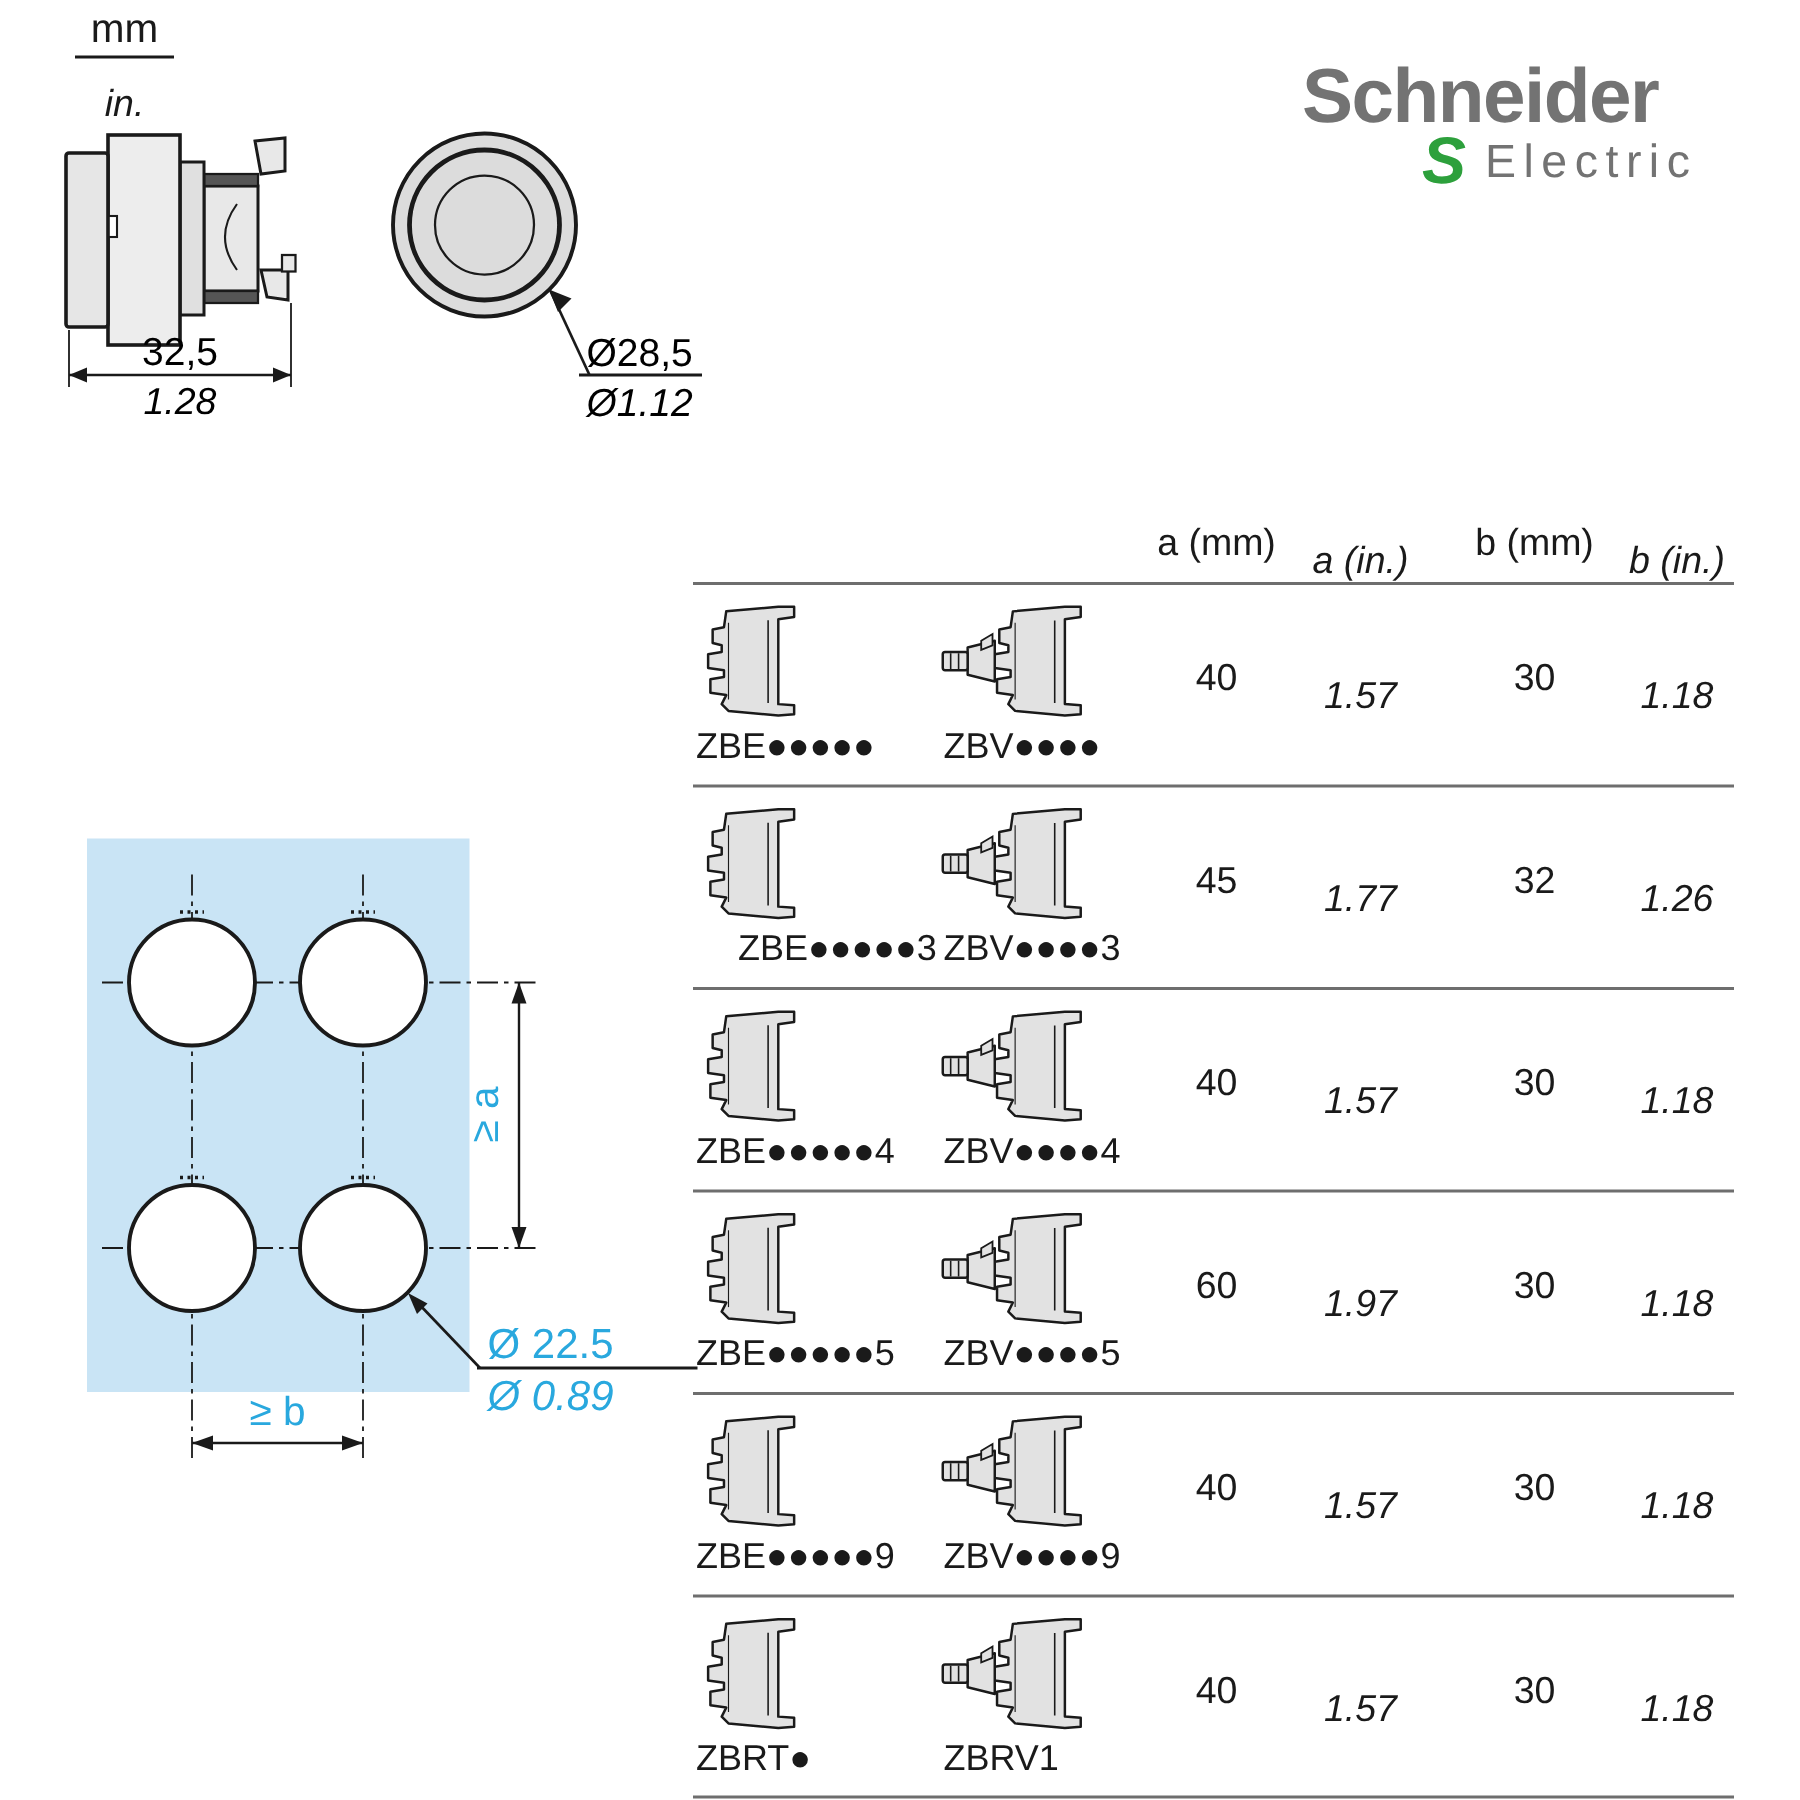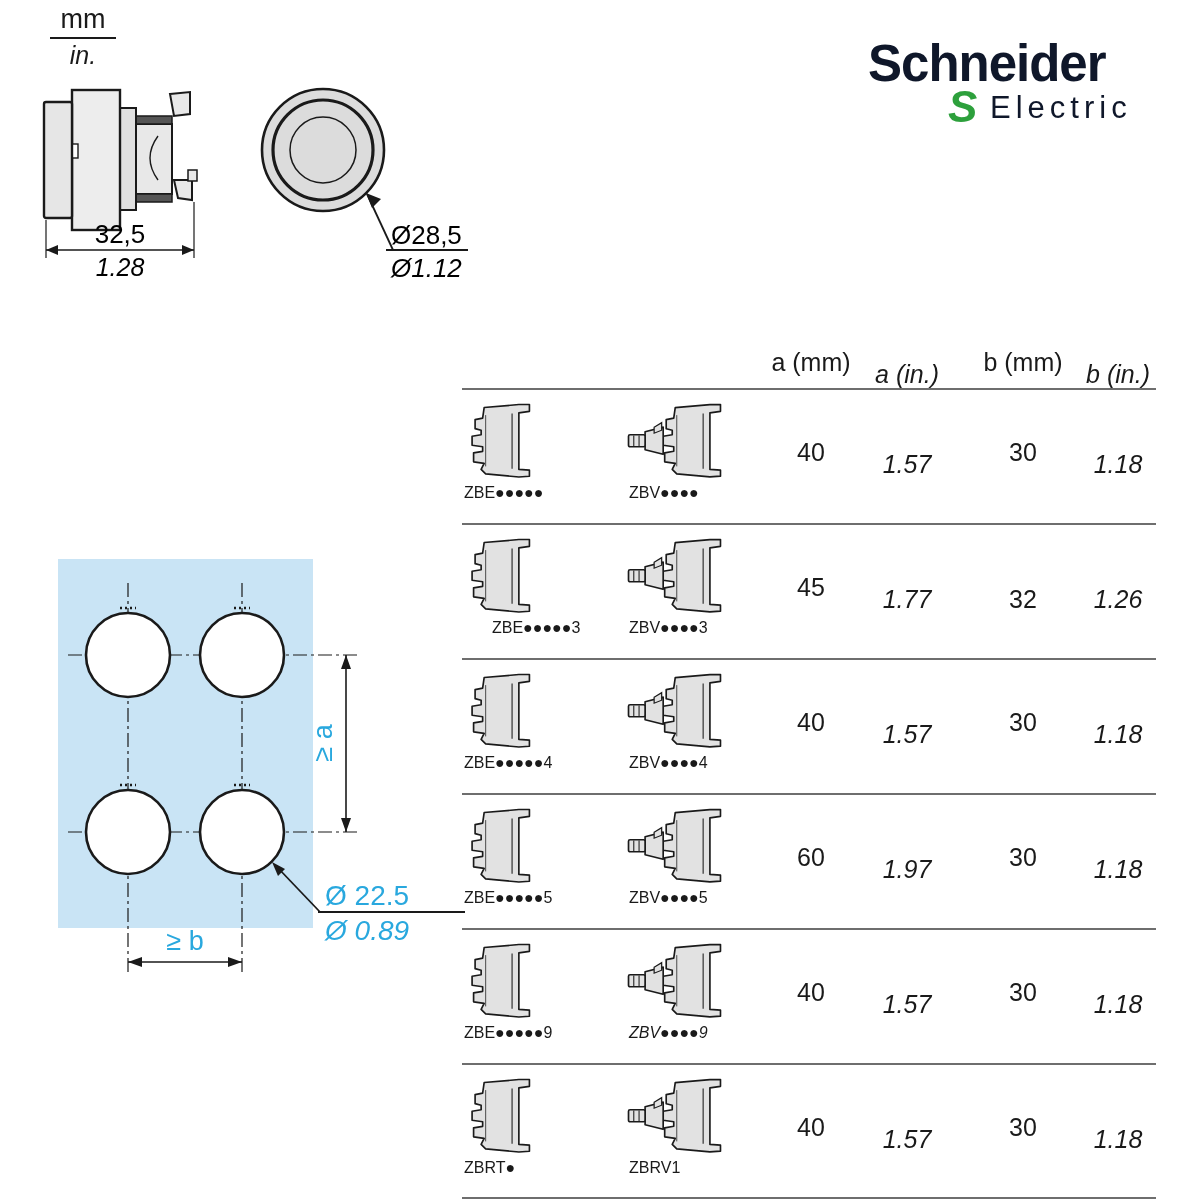--- a/index.html
+++ b/index.html
@@ -5,34 +5,34 @@
   html,body{margin:0;padding:0;background:#fff;}
   body{font-family:"Liberation Sans","DejaVu Sans",sans-serif;color:#1a1a1a;}
   #canvas{position:relative;width:1200px;height:1200px;background:#fff;overflow:hidden;}
   .abs{position:absolute;}
   .ital{font-style:italic;margin-top:12px;}
   svg text{font-family:"Liberation Sans","DejaVu Sans",sans-serif;}
 
   
   .units{left:50px;top:4px;width:66px;text-align:center;}
   .units .mm{font-size:27px;display:block;padding-bottom:2px;border-bottom:2px solid #1a1a1a;}
-  .units .in{font-size:25px;font-style:italic;display:block;padding-top:2px;}
+  .units .in{font-size:25px;font-style:italic;display:block;padding-top:16px;}
 
   
-  .logo{left:868px;top:38px;width:300px;color:#0f172a;}
+  .logo{left:868px;top:38px;width:300px;color:#737373;}
   .logo .brand{font-size:51px;font-weight:bold;letter-spacing:-1px;line-height:1.0;}
   .logo .sub{display:flex;align-items:center;margin-left:76px;margin-top:-2px;}
   .logo .sub .electric{font-size:31px;letter-spacing:5px;font-weight:normal;}
 
   
   .dimtable{left:462px;top:340px;width:695px;height:860px;}
   .rule{position:absolute;left:0;width:694px;height:2px;background:#6e6e6e;}
   .hcell,.vcell{position:absolute;width:94px;text-align:center;font-size:25px;white-space:nowrap;}
   .hcell{top:8px;}
-  .ref{position:absolute;font-size:16px;white-space:nowrap;letter-spacing:0px;}
+  .ref{position:absolute;font-size:24px;white-space:nowrap;letter-spacing:0px;}
   .blk{position:absolute;}
   .blk-zbe{width:68px;height:83px;}
   .blk-zbv{width:98px;height:83px;}
 
   .cyantxt{fill:#29A8DE;}
 </style>
 </head>
 <body>
 
 <div id="canvas">
@@ -183,21 +183,21 @@
       <svg class="blk blk-zbe" style="left:4px;top:195px;" viewBox="0 0 90 110">
           <use href="#zbe-sym"></use>
         </svg>
       <svg class="blk blk-zbv" style="left:165px;top:195px;" viewBox="0 0 130 110">
           <use href="#zbv-sym"></use>
         </svg>
       <div class="ref" style="left:2px;top:279px;margin-left:28px;">ZBE●●●●●3</div>
       <div class="ref" style="left:167px;top:279px;">ZBV●●●●3</div>
       <div class="vcell" style="left:302px;top:233px;">45</div>
       <div class="vcell ital" style="left:398px;top:233px;">1.77</div>
-      <div class="vcell" style="left:514px;top:233px;margin-top:12px;">32</div>
+      <div class="vcell" style="left:514px;top:233px;">32</div>
       <div class="vcell ital" style="left:609px;top:233px;">1.26</div>
     </div>
 
     <div>
       <svg class="blk blk-zbe" style="left:4px;top:330px;" viewBox="0 0 90 110">
           <use href="#zbe-sym"></use>
         </svg>
       <svg class="blk blk-zbv" style="left:165px;top:330px;" viewBox="0 0 130 110">
           <use href="#zbv-sym"></use>
         </svg>
@@ -225,21 +225,21 @@
     </div>
 
     <div>
       <svg class="blk blk-zbe" style="left:4px;top:600px;" viewBox="0 0 90 110">
           <use href="#zbe-sym"></use>
         </svg>
       <svg class="blk blk-zbv" style="left:165px;top:600px;" viewBox="0 0 130 110">
           <use href="#zbv-sym"></use>
         </svg>
       <div class="ref" style="left:2px;top:684px;">ZBE●●●●●9</div>
-      <div class="ref" style="left:167px;top:684px;font-style:italic;">ZBV●●●●9</div>
+      <div class="ref" style="left:167px;top:684px;">ZBV●●●●9</div>
       <div class="vcell" style="left:302px;top:638px;">40</div>
       <div class="vcell ital" style="left:398px;top:638px;">1.57</div>
       <div class="vcell" style="left:514px;top:638px;">30</div>
       <div class="vcell ital" style="left:609px;top:638px;">1.18</div>
     </div>
 
     <div>
       <svg class="blk blk-zbe" style="left:4px;top:735px;" viewBox="0 0 90 110">
           <use href="#zbe-sym"></use>
         </svg>

